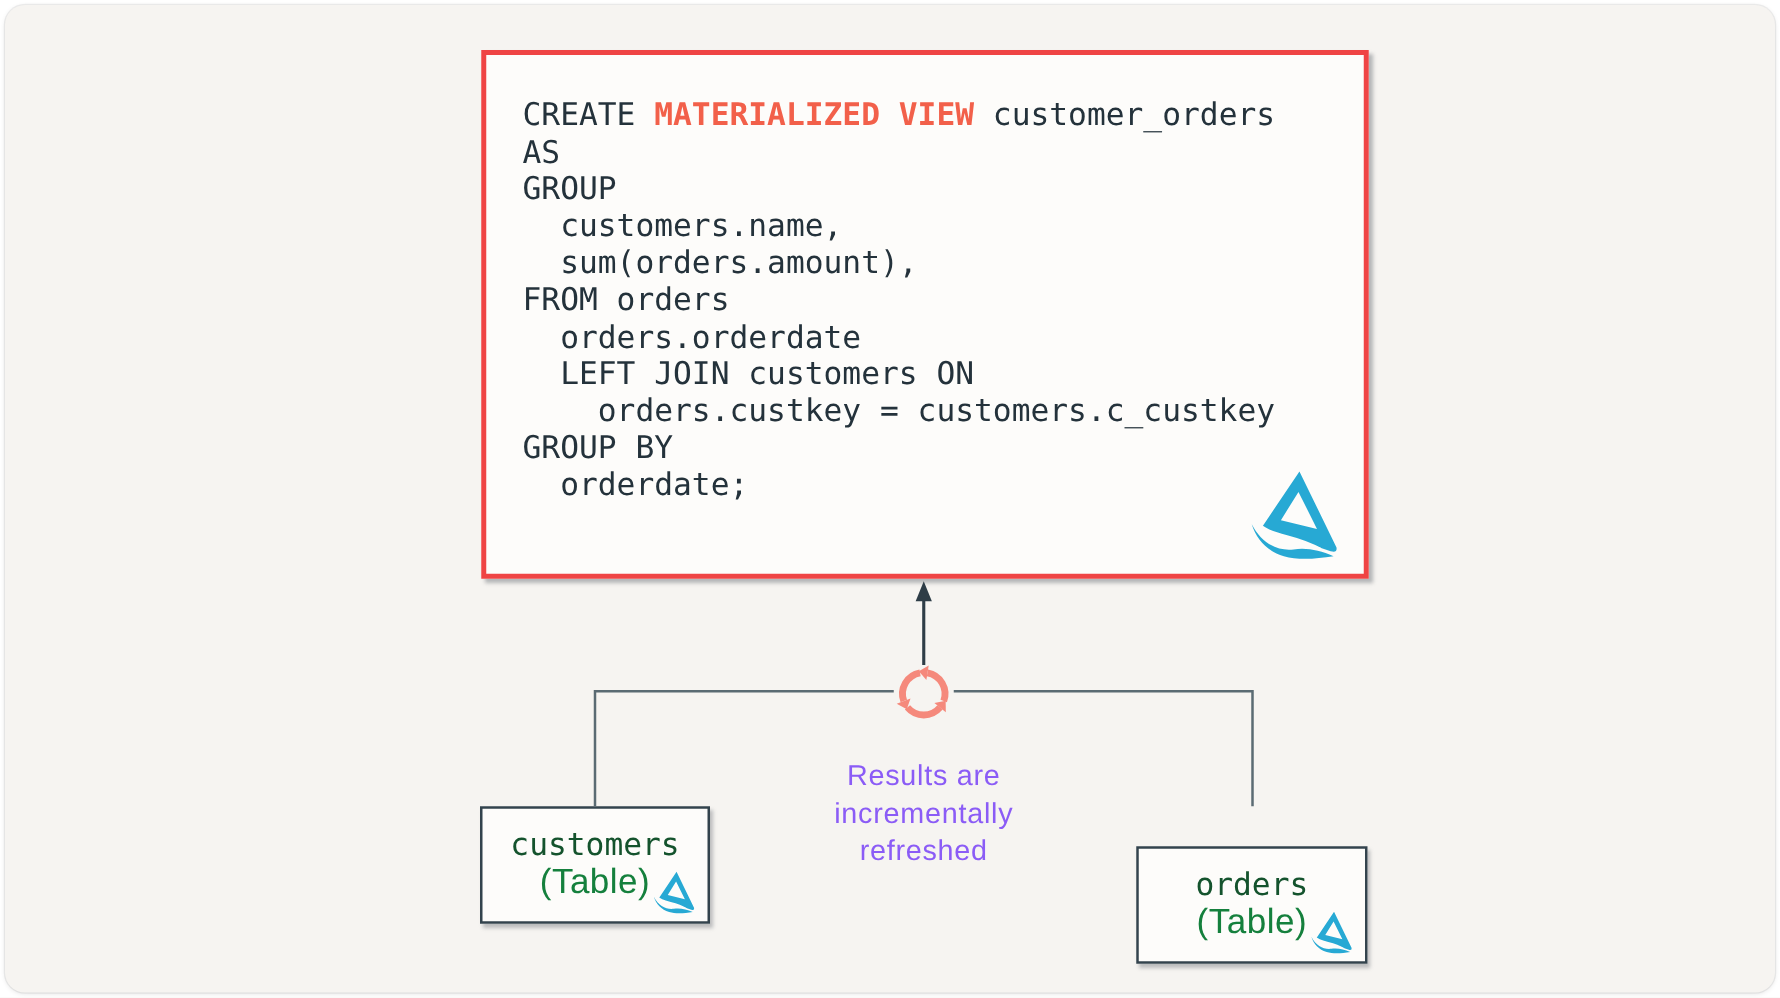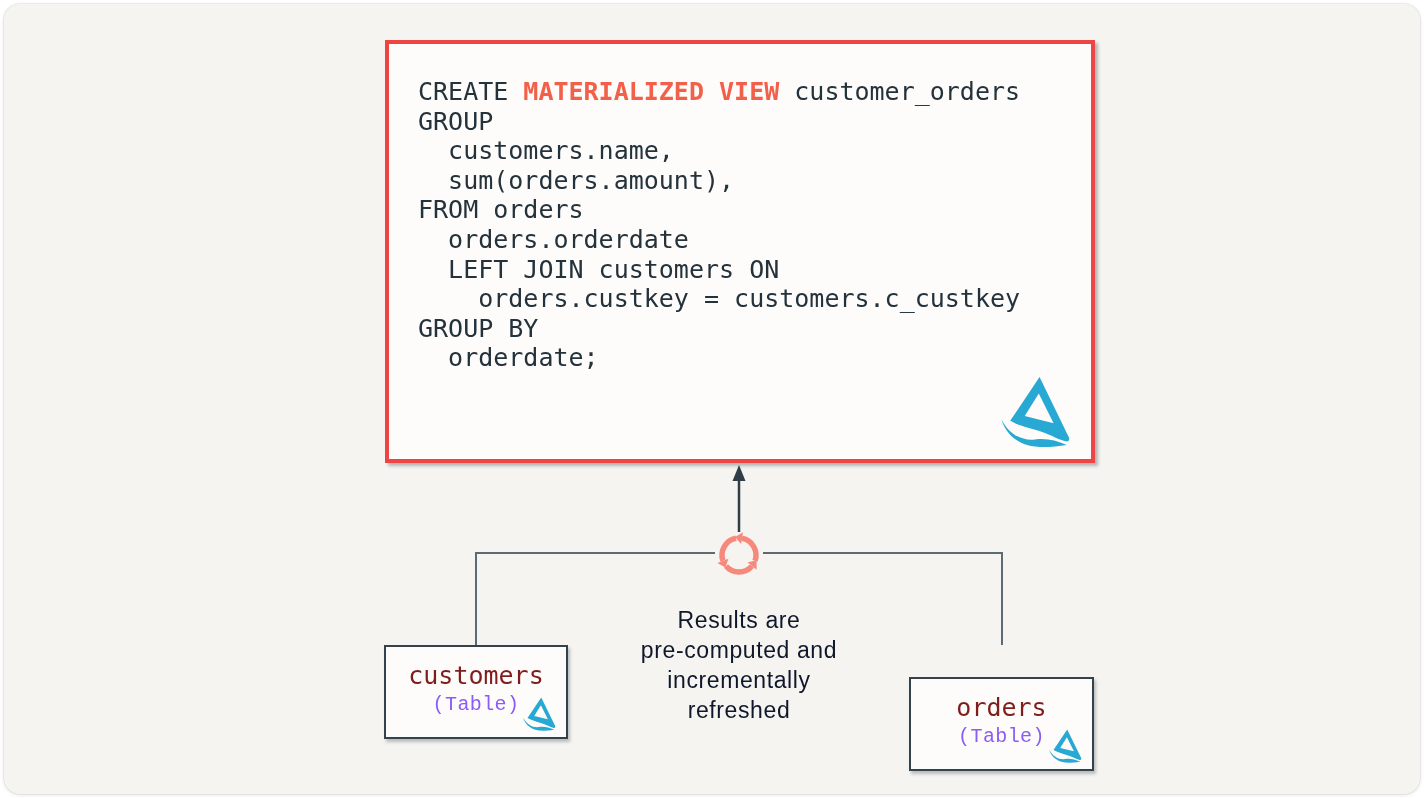--- a/index.html
+++ b/index.html
@@ -30,59 +30,60 @@
   
   .overlay{position:absolute;inset:0;width:1424px;height:798px;pointer-events:none;}
   .conn{stroke:#5b6b73;stroke-width:2;fill:none;}
   .arrow-line{stroke:#2e3d47;stroke-width:2.5;fill:none;}
   .arrow-head{fill:#2e3d47;}
   .cyc{stroke:#f5897c;stroke-width:5.5;fill:none;}
   .cyc-head{fill:#f5897c;}
   
   .caption{
     position:absolute;left:585px;top:601px;width:300px;
-    text-align:center;color:#0f172a;font-size:23px;line-height:30px;
+    text-align:center;color:#8b5cf6;font-size:23px;line-height:30px;
     letter-spacing:0.6px;font-weight:500;
   }
   
   .table-box{
     position:absolute;width:184px;height:94px;box-sizing:border-box;
     background:#fdfcfa;border:2px solid #33434d;
     box-shadow:2px 3px 3px rgba(100,106,112,0.40);
     text-align:center;
   }
   .table-box.customers{left:380px;top:641px;}
   .table-box.orders{left:905px;top:641px;width:185px;margin-top:32px;}
   .table-name{
     margin-top:14px;
     font-family:"DejaVu Sans Mono","Liberation Mono",monospace;
-    font-size:25px;line-height:30px;color:#7f1d1d;
+    font-size:25px;line-height:30px;color:#14532d;
   }
   .table-type{
-    font-size:20px;line-height:28px;color:#8b5cf6;letter-spacing:0.4px;font-family:Liberation Mono, monospace;
+    font-size:28px;line-height:28px;color:#15803d;letter-spacing:0.4px;
   }
   .box-logo{position:absolute;right:7px;bottom:4px;width:37px;height:37px;}
   .defs-hidden{position:absolute;width:0;height:0;overflow:hidden;}
 </style>
 </head>
 <body>
 
 <svg class="defs-hidden" aria-hidden="true">
   <symbol id="brand-logo" viewBox="0 0 100 100">
     <path fill="#27a9d4" fill-rule="evenodd" d="M52 4 L90 82 Q91 88 84 86 L13 62 Z  M51 25 L70 63 L33 54 Z"></path>
     <path d="M1 55 C22 77 42 70 72 87" stroke="#fdfcfa" stroke-width="10" fill="none"></path>
     <path fill="#27a9d4" d="M3 58 C13 78 30 86 46 84 C60 82 73 85 87 91 C68 94 50 95 36 91 C19 86 8 74 3 58 Z"></path>
   </symbol>
 </svg>
 
 <div class="canvas">
 
   <div class="code-panel">
     <div class="code-block">
         <div class="code-line"><span>CREATE </span><span class="accent">MATERIALIZED VIEW</span><span> customer_orders</span></div>
+        <div class="code-line"><span>AS</span></div>
         <div class="code-line"><span>GROUP</span></div>
         <div class="code-line"><span>  customers.name,</span></div>
         <div class="code-line"><span>  sum(orders.amount),</span></div>
         <div class="code-line"><span>FROM orders</span></div>
         <div class="code-line"><span>  orders.orderdate</span></div>
         <div class="code-line"><span>  LEFT JOIN customers ON</span></div>
         <div class="code-line"><span>    orders.custkey = customers.c_custkey</span></div>
         <div class="code-line"><span>GROUP BY</span></div>
         <div class="code-line"><span>  orderdate;</span></div>
       </div>
@@ -113,21 +114,20 @@
       </g>
       <g transform="rotate(240)">
         <path class="cyc" d="M -2.95 -16.74 A 17 17 0 0 0 -15.97 5.81"></path>
         <polygon class="cyc-head" points="-13.6,12.4 -21.6,7.9 -10.6,3.7"></polygon>
       </g>
     </g>
   </svg>
 
   <div class="caption">
     <div>Results are</div>
-    <div>pre-computed and</div>
     <div>incrementally</div>
     <div>refreshed</div>
   </div>
 
   <div class="table-box customers">
     <div class="table-name">customers</div>
     <div class="table-type">(Table)</div>
     <svg class="box-logo" viewBox="0 0 100 100">
       <use href="#brand-logo"></use>
     </svg>

